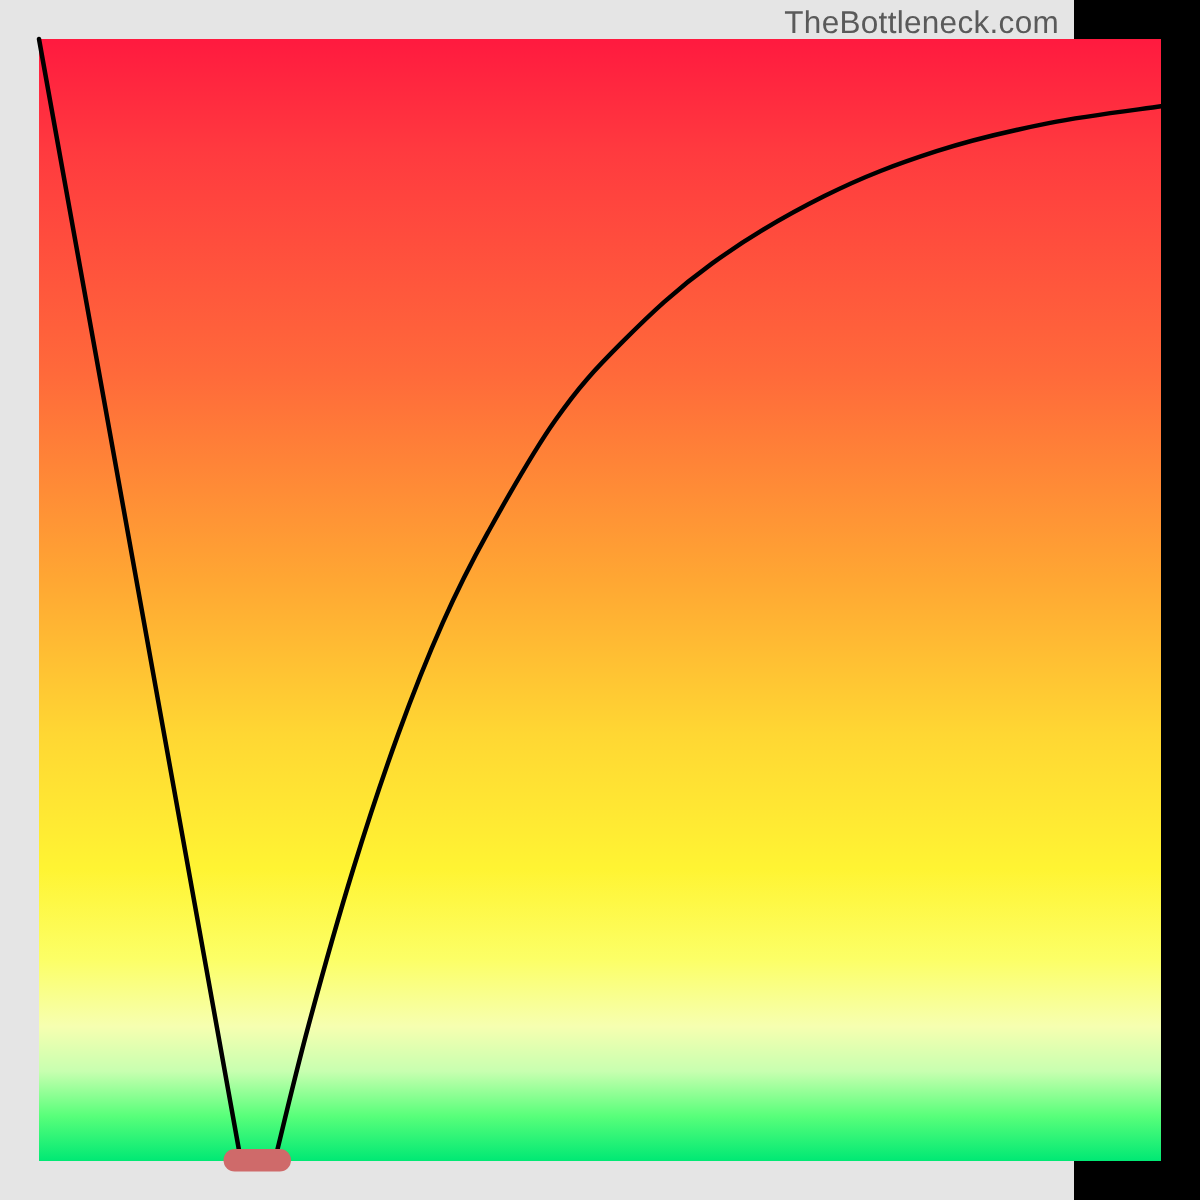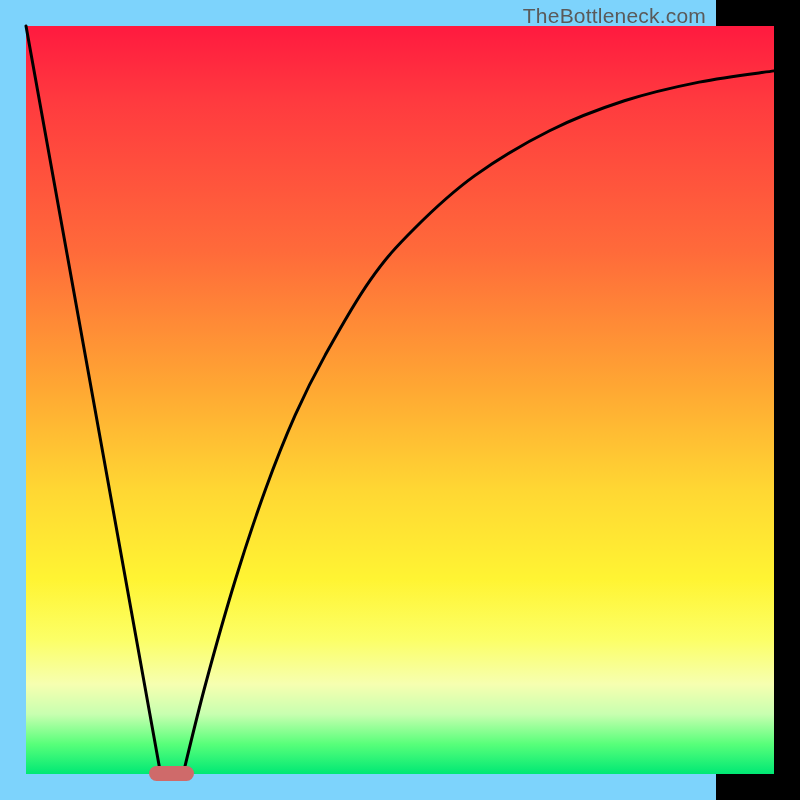--- a/index.html
+++ b/index.html
@@ -8,21 +8,21 @@
     width: 800px;
     height: 800px;
     background: #000;
     font-family: Arial, Helvetica, sans-serif;
     overflow: hidden;
   }
   .frame {
     position: relative;
     width: 716px;
     height: 800px;
-    background: #7dd3fc;
+    background: #e5e5e5;
   }
   .plot-area {
     position: absolute;
     left: 26px;
     top: 26px;
     width: 748px;
     height: 748px;
     
     background: linear-gradient(
       to bottom,

